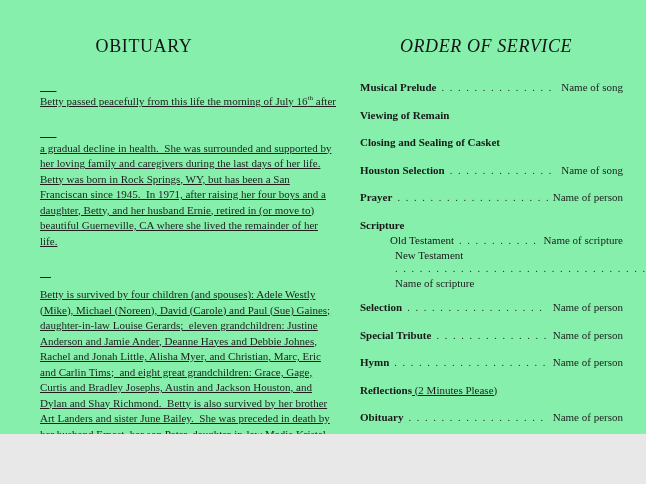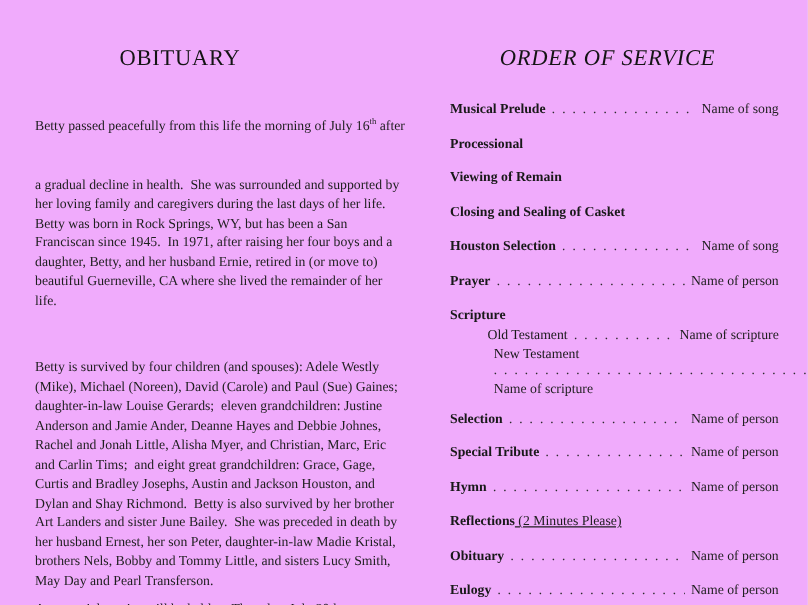--- a/index.html
+++ b/index.html
@@ -2,43 +2,43 @@
 <html><head>
 <meta charset="utf-8">
 <style>
   html,body { margin:0; padding:0; }
   body {
     font-family: "Liberation Serif", "DejaVu Serif", serif;
     background:#e8e8e8;
   }
   .page {
     position:relative;
-    width:646px; height:484px;
-    background:#f0abfc;
+    width:646px; height:434px;
+    background:#86efac;
     color:#1e1e1e;
     overflow:hidden;
     margin:0 auto;
   }
   
   .col-left {
     position:absolute; left:28px; top:36px; width:300px;
   }
   .col-title {
     font-size:18px; line-height:21px;
     letter-spacing:0.6px;
     text-align:center;
     color:#141414;
   }
   .col-left .col-title { width:232px; margin-bottom:6px; }
   .body-line, .body-par {
     font-size:11px; line-height:15.5px;
     white-space:pre; 
     color:#1f1f1f;
   }
-  .body-par { margin:0 0 7px 0; }
+  .body-par { margin:0 0 7px 12px;text-decoration:underline; }
   .sup-ord { font-size:7px; vertical-align:super; line-height:0; }
 
   
   .col-right {
     position:absolute; left:360px; top:36px; width:263px;
   }
   .col-right .col-title { width:252px; margin-bottom:23px;font-style:italic; }
   .svc-row {
     display:flex; align-items:baseline;
     font-size:11px; line-height:15.5px;
@@ -101,23 +101,20 @@
 
   <div class="col-right">
     <div class="col-title">ORDER OF SERVICE</div>
 
     <div class="svc-row">
       <span class="svc-label">Musical Prelude</span>
       <span class="svc-leader">. . . . . . . . . . . . . . . . . . . . . . . . . . . . . . . . . . . . . . . . . . . . . . . . . . . . . . . . . . . .</span>
       <span class="svc-value">Name of song</span>
     </div>
 
-    <div class="svc-row">
-      <span class="svc-label">Processional</span>
-    </div>
 
     <div class="svc-row">
       <span class="svc-label">Viewing of Remain</span>
     </div>
 
     <div class="svc-row">
       <span class="svc-label">Closing and Sealing of Casket</span>
     </div>
 
     <div class="svc-row">

